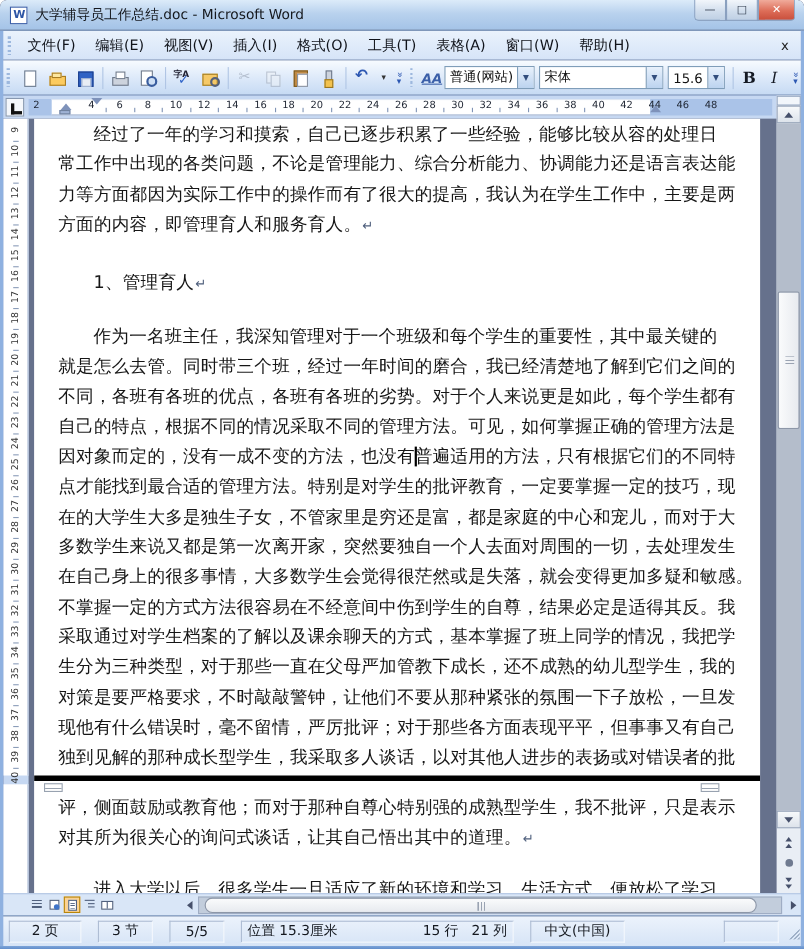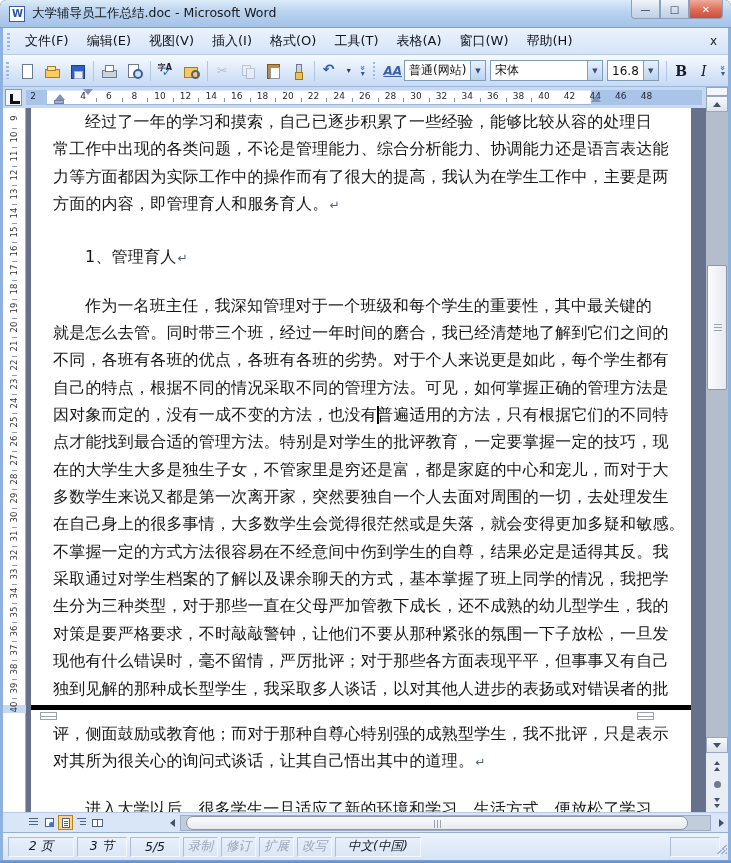--- a/index.html
+++ b/index.html
@@ -156,22 +156,22 @@
   #htrack{position:absolute;left:180px;top:2px;width:531px;height:16px;background:#c2cddc;
     border:1px solid #9fadc4;}
   #hthumb{position:absolute;left:5px;top:0;width:502px;height:14px;border:1px solid #8d97a8;
     border-radius:7px;background:linear-gradient(#fafbfc,#e7eaef);}
   #hthumb::after{content:"";position:absolute;left:247px;top:3px;width:8px;height:8px;
     background:repeating-linear-gradient(to right,#9aa3b2 0 1px,rgba(0,0,0,0) 1px 3px);}
 
   
   #statusbar{left:0;top:832px;width:731px;height:28px;background:linear-gradient(#ecf3fc,#d6e4f6);
     border-top:1px solid #96aed2;display:flex;align-items:center;padding:0 8px;font-size:12.5px;color:#14181f;}
-  .scell{height:20px;display:flex;align-items:center;justify-content:center;padding:0 5px;margin-right:3px;
-    border:1px solid;border-color:#aebdd4 #f4f8fd #f4f8fd #aebdd4;white-space:nowrap;font-style:italic;}
+  .scell{height:20px;display:flex;align-items:center;justify-content:center;padding:0 5px;margin-right:15px;
+    border:1px solid;border-color:#aebdd4 #f4f8fd #f4f8fd #aebdd4;white-space:nowrap;}
   .scell.wide{justify-content:flex-start;}
   .scell.mode{color:#9aa4b8;padding:0 4px;}
   #sgrip{position:absolute;right:4px;bottom:6px;width:10px;height:10px;
     background:
      linear-gradient(135deg,rgba(0,0,0,0) 0 50%,#9fb0c8 50% 60%,rgba(0,0,0,0) 60% 70%,#9fb0c8 70% 80%,rgba(0,0,0,0) 80% 90%,#9fb0c8 90%);}
   
   #bL{left:0;top:28px;width:3px;height:835px;background:#8fb1e0;}
   #bR{right:0;top:28px;width:3px;height:835px;background:#8fb1e0;}
   #bB{left:0;top:860px;width:731px;height:3px;background:linear-gradient(#7da4d9,#5f8cc9);}
 </style>
@@ -261,21 +261,21 @@
       </span>
     <span class="combo" style="width:82px">
       <span class="val">普通(网站)</span>
       <span class="dd">▼</span>
     </span>
     <span class="combo" style="width:124px">
       <span class="val">宋体</span>
       <span class="dd">▼</span>
     </span>
     <span class="combo" style="width:52px">
-      <span class="val">16.8</span>
+      <span class="val">15.6</span>
       <span class="dd">▼</span>
     </span>
     <span class="tsep"></span>
     <span class="tbtn">
         <span class="fmt-b">B</span>
       </span>
     <span class="tbtn">
         <span class="fmt-i">I</span>
       </span>
     <span class="tb-more">
@@ -361,26 +361,27 @@
     </div>
     <span class="harrow" style="left:714px">
         <span class="tri-r"></span>
       </span>
   </div>
 
   <div class="abs" id="statusbar">
     <span class="scell" style="width:66px">2 页</span>
     <span class="scell" style="width:50px">3 节</span>
     <span class="scell" style="width:50px">5/5</span>
-    <span id="status-modes" style="display:flex">
-        <span class="scell mode">录制</span>
-        <span class="scell mode">修订</span>
-        <span class="scell mode">扩展</span>
-        <span class="scell mode">改写</span>
-      </span>
+    <span class="scell wide" style="width:248px">
+      <span>位置 15.3厘米</span>
+      <span style="flex:1"></span>
+      <span>15 行</span>
+      <span style="width:12px"></span>
+      <span>21 列</span>
+    </span>
     <span class="scell" style="width:86px">中文(中国)</span>
     <span style="flex:1"></span>
     <span class="scell" style="width:50px"></span>
     <span id="sgrip"></span>
   </div>
 
   <div class="abs" id="bL"></div>
   <div class="abs" id="bR"></div>
   <div class="abs" id="bB"></div>
 </div>

